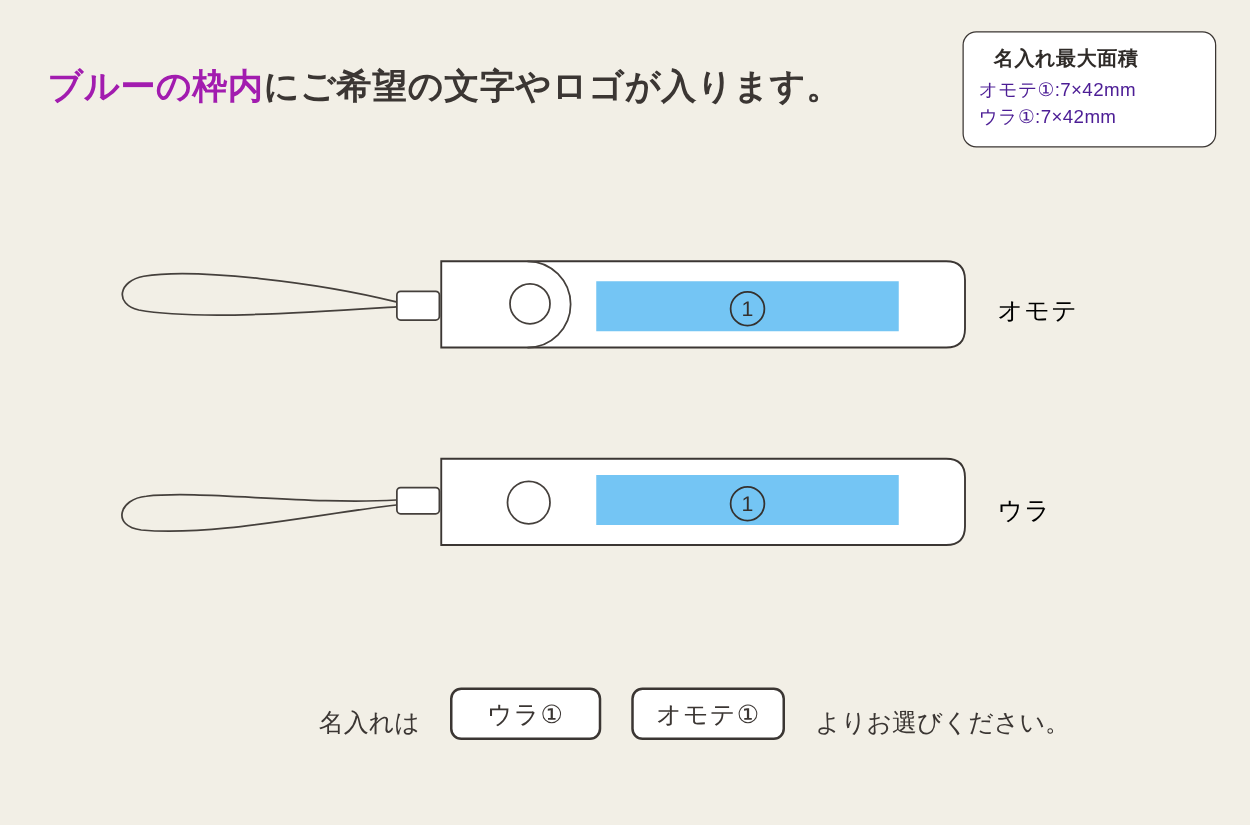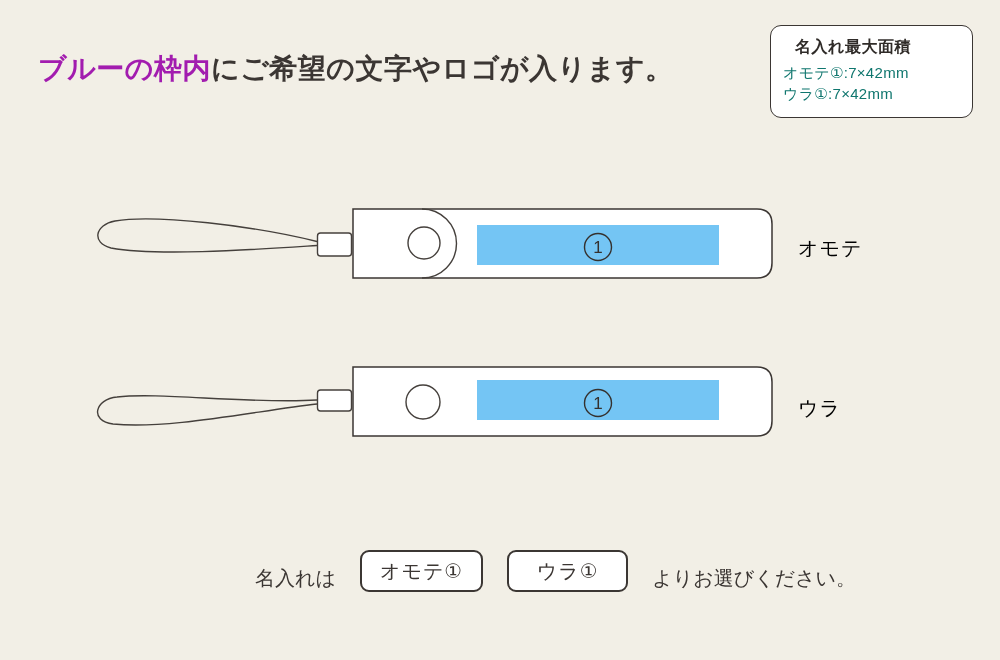--- a/index.html
+++ b/index.html
@@ -32,21 +32,21 @@
     background:#FFFFFF;
     border:1.6px solid #3B3633;
     border-radius:11px;
     padding:11px 12px 0 12px;
   }
   .info-title{
     font-size:16px;font-weight:bold;color:#2F2B28;
     margin-bottom:4px;letter-spacing:0.5px;margin-left:12px;
   }
   .info-line{
-    font-size:15px;color:#0f766e;
+    font-size:15px;color:#4c1d95;
     line-height:1.42;letter-spacing:0.3px;
   }
   
   .product{
     position:absolute;left:85px;width:900px;height:110px;
   }
   .product svg{display:block;}
   .side-label{
     position:absolute;left:713px;
     font-size:20px;color:#000000;letter-spacing:1px;
@@ -124,18 +124,18 @@
       <rect x="392" y="22" width="242" height="40" fill="#74C5F4"></rect>
 
       <circle cx="513" cy="45" r="13.5" fill="none" stroke="#35312E" stroke-width="1.4"></circle>
       <text x="513" y="51" text-anchor="middle" font-size="17" fill="#35312E">1</text>
     </svg>
     <span class="side-label">ウラ</span>
   </div>
 
   <div class="footer">
     <span>名入れは</span>
+    <span class="opt-box">ウラ①</span>
     <span class="opt-box">オモテ①</span>
-    <span class="opt-box">ウラ①</span>
     <span>よりお選びください。</span>
   </div>
 
 </div>
 
 </body></html>

